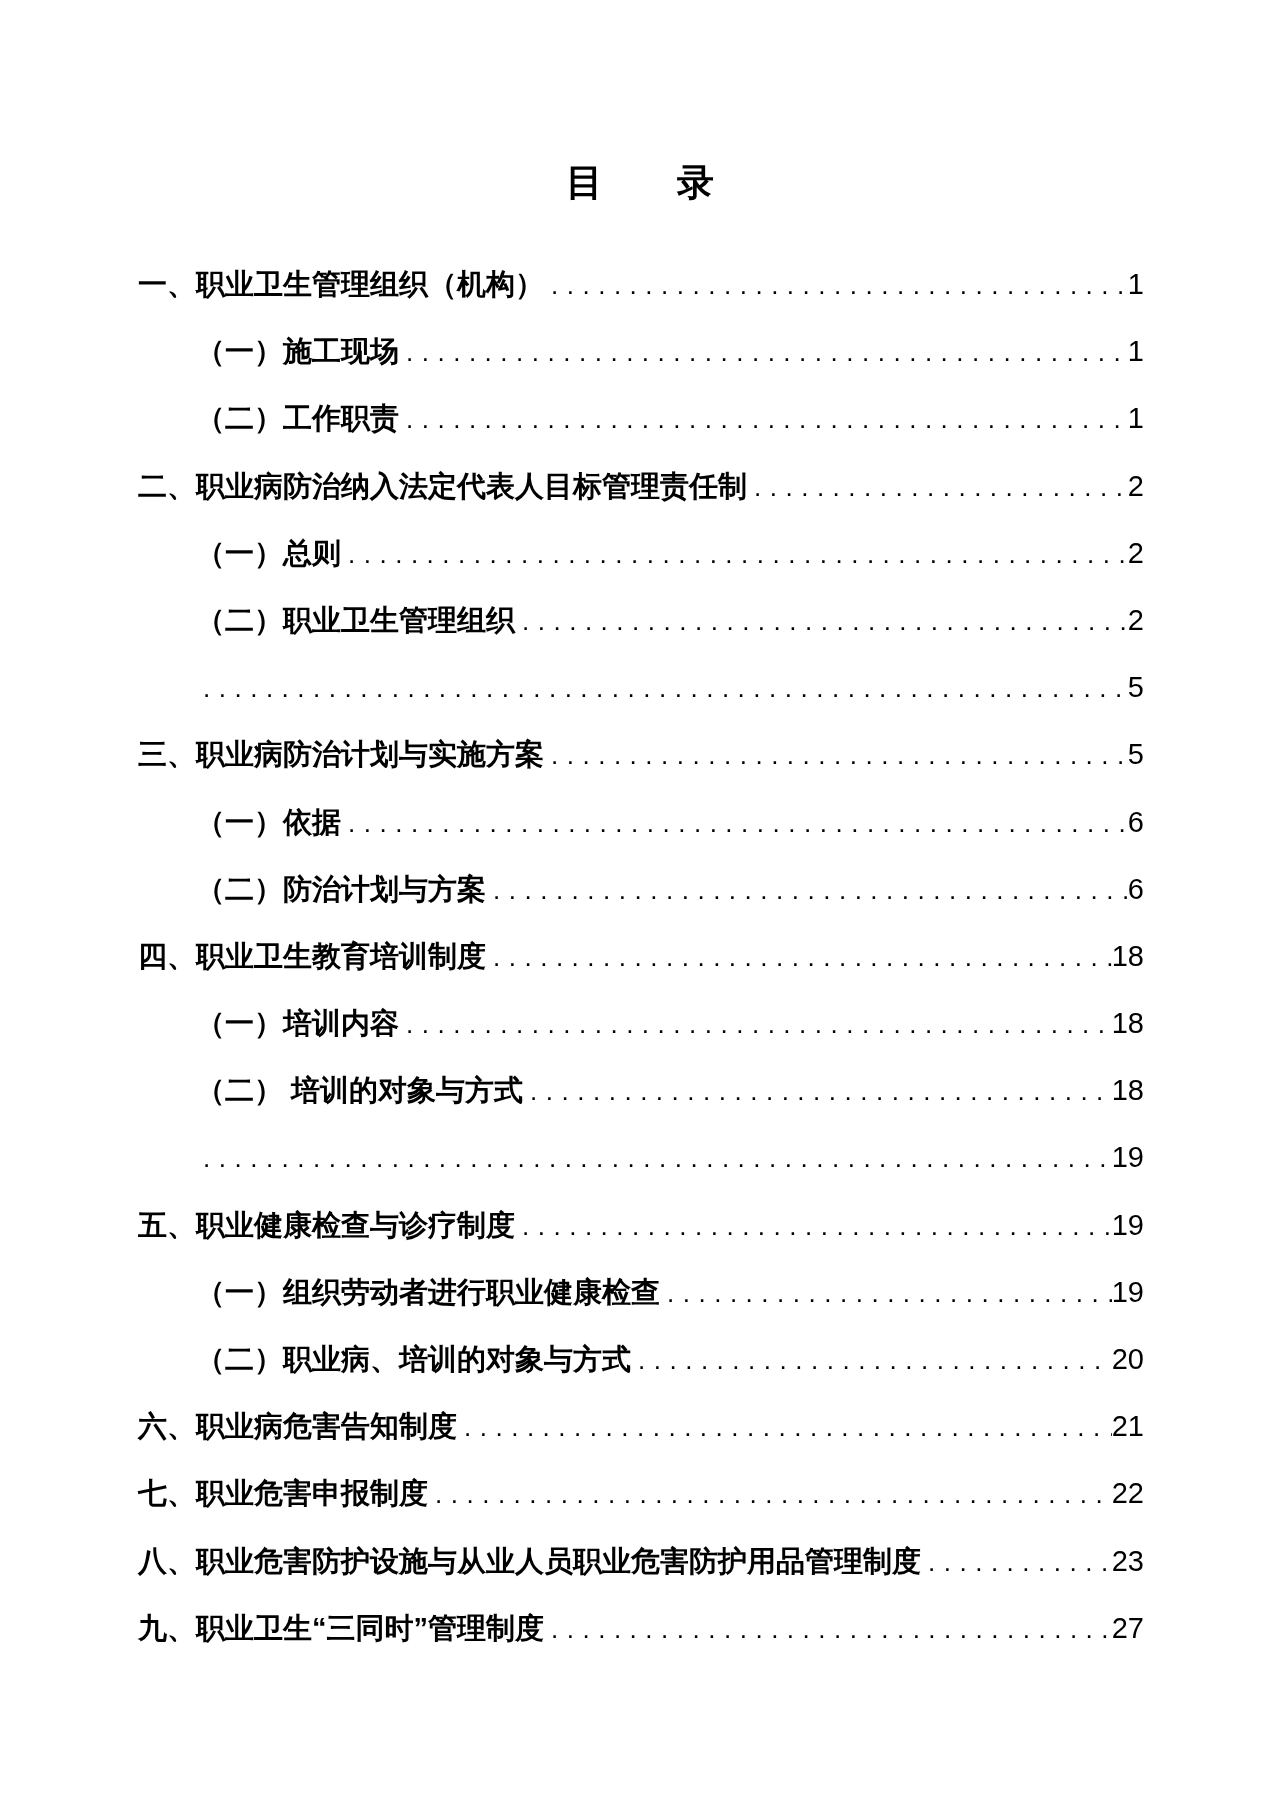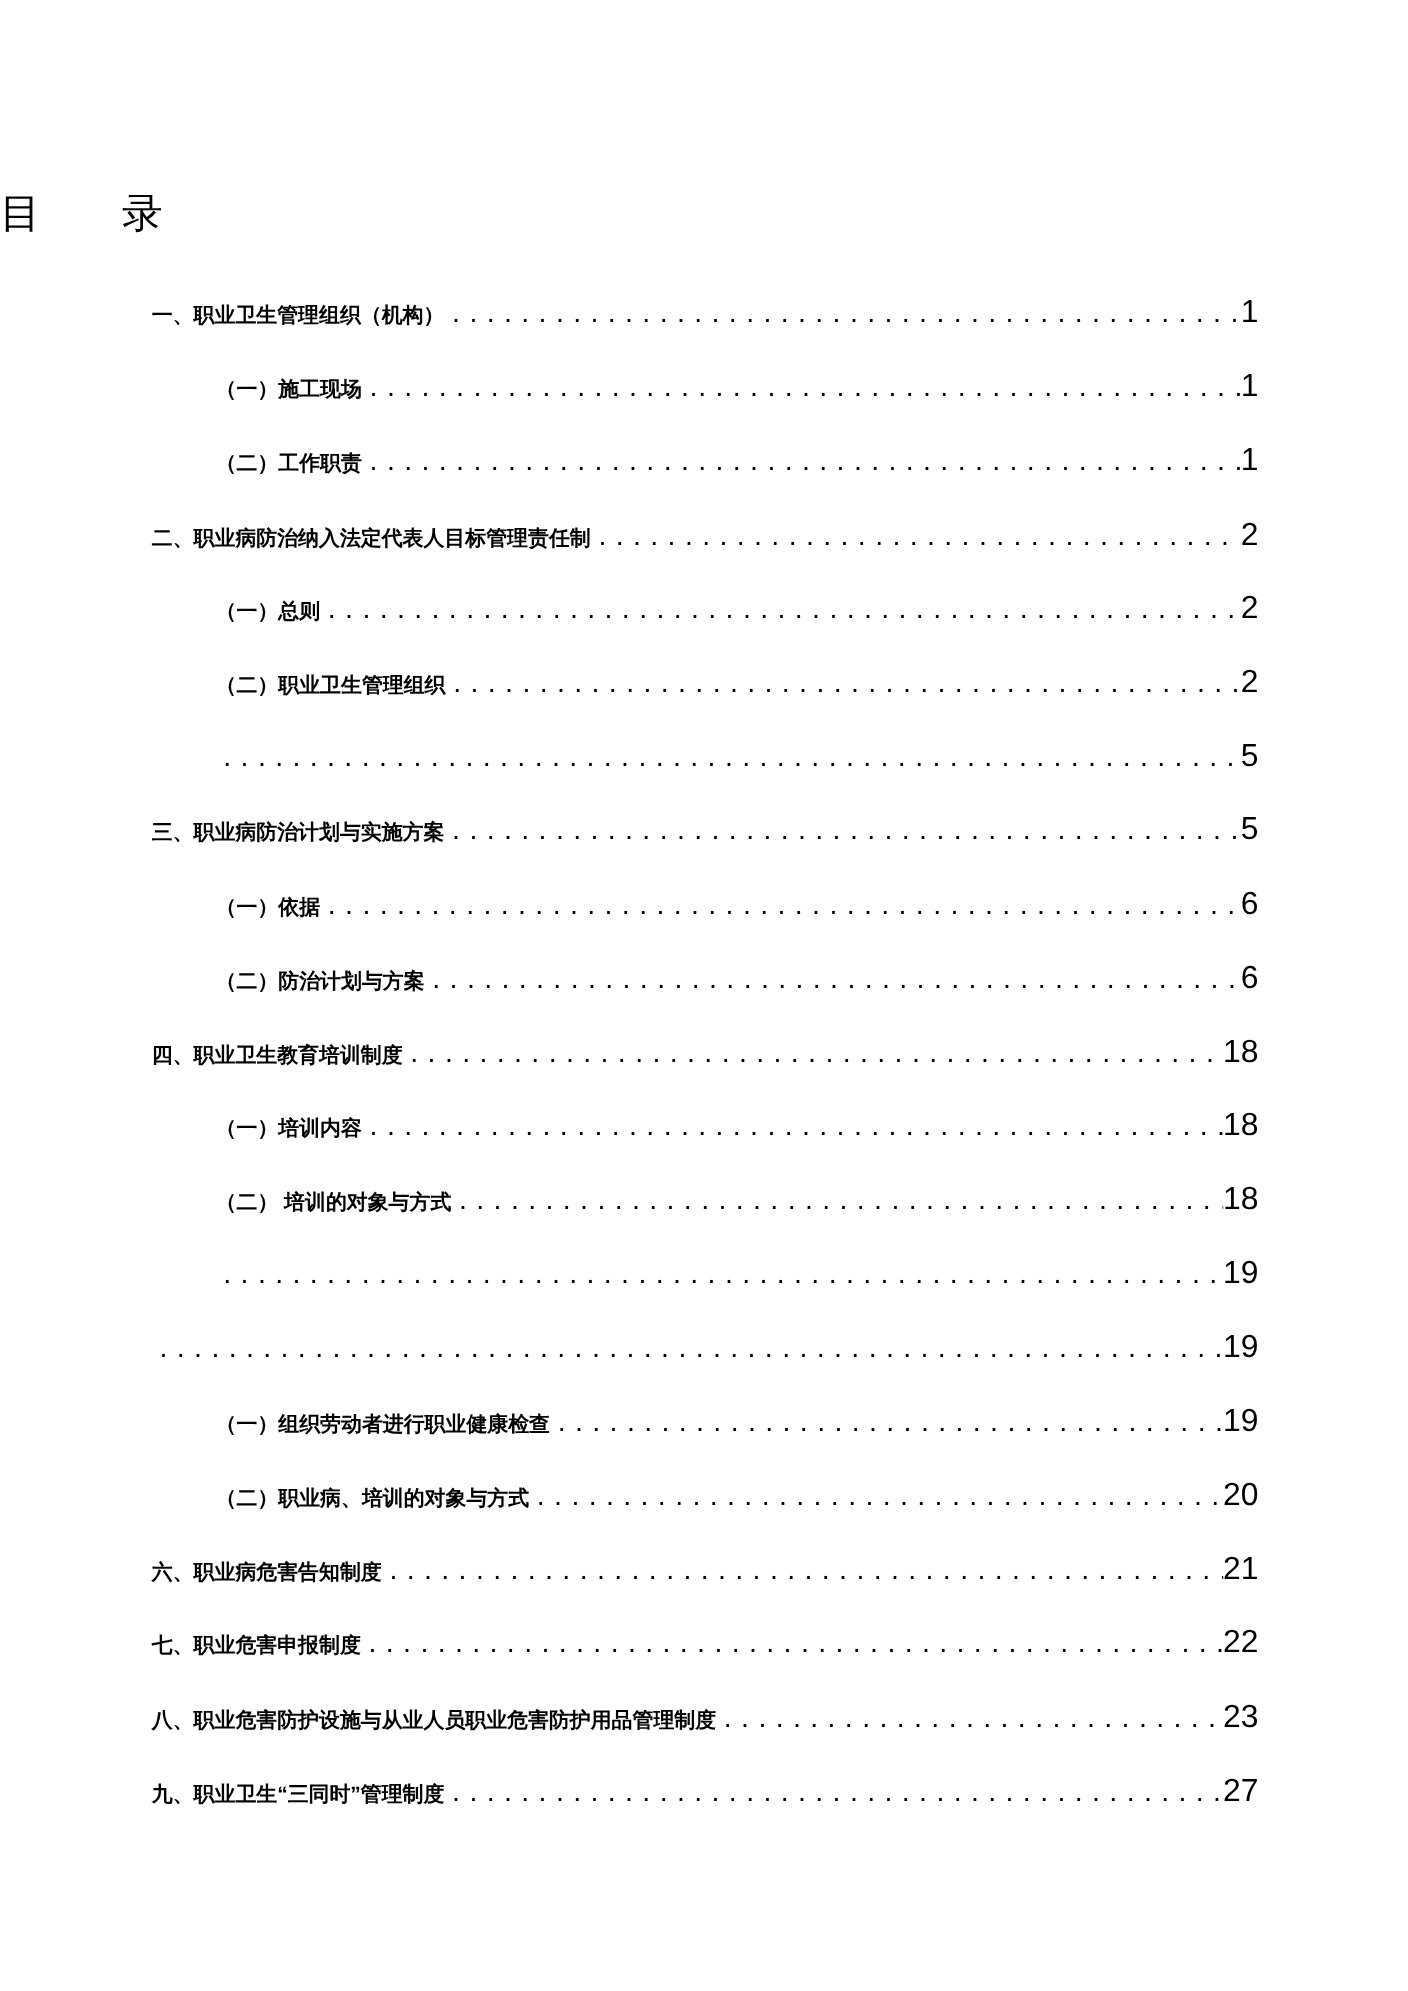--- a/index.html
+++ b/index.html
@@ -8,44 +8,45 @@
     position: relative;
     width: 1280px;
     height: 1810px;
     background: #ffffff;
     color: #000000;
     font-family: "Liberation Sans", sans-serif;
     overflow: hidden;
   }
   .title {
     position: absolute;
-    top: 175px;
+    top: 163px;
     left: 0;
     width: 100%;
+    text-align: center;
     font-family: "Liberation Serif", serif;
     font-size: 37px;
     line-height: 1.1;
-    font-weight: 400;
+    font-weight: 700;
   }
   .toc {
     position: absolute;
     top: 251px;
     left: 138px;
     right: 136px;
     list-style: none;
   }
   .toc-row {
     display: flex;
     align-items: baseline;
     height: 67.2px;
     line-height: 67.2px;
   }
   .toc-row.level-2 { padding-left: 58px; }
   .toc-label {
-    font-size: 19px;
+    font-size: 29px;
     font-weight: 700;
     white-space: nowrap;
     letter-spacing: 0px;
   }
   .toc-leader {
     flex: 1;
     min-width: 0;
     overflow: hidden;
     white-space: nowrap;
     font-size: 26px;
@@ -143,20 +144,21 @@
     <span class="toc-leader" aria-hidden="true">................................................................................................................................................................</span>
     <span class="toc-page">18</span>
   </li>
 
   <li class="toc-row level-2">
     <span class="toc-leader" aria-hidden="true">................................................................................................................................................................</span>
     <span class="toc-page">19</span>
   </li>
 
   <li class="toc-row level-1">
+    <span class="toc-label">五、职业健康检查与诊疗制度</span>
     <span class="toc-leader" aria-hidden="true">................................................................................................................................................................</span>
     <span class="toc-page">19</span>
   </li>
 
   <li class="toc-row level-2">
     <span class="toc-label">（一）组织劳动者进行职业健康检查</span>
     <span class="toc-leader" aria-hidden="true">................................................................................................................................................................</span>
     <span class="toc-page">19</span>
   </li>
 

